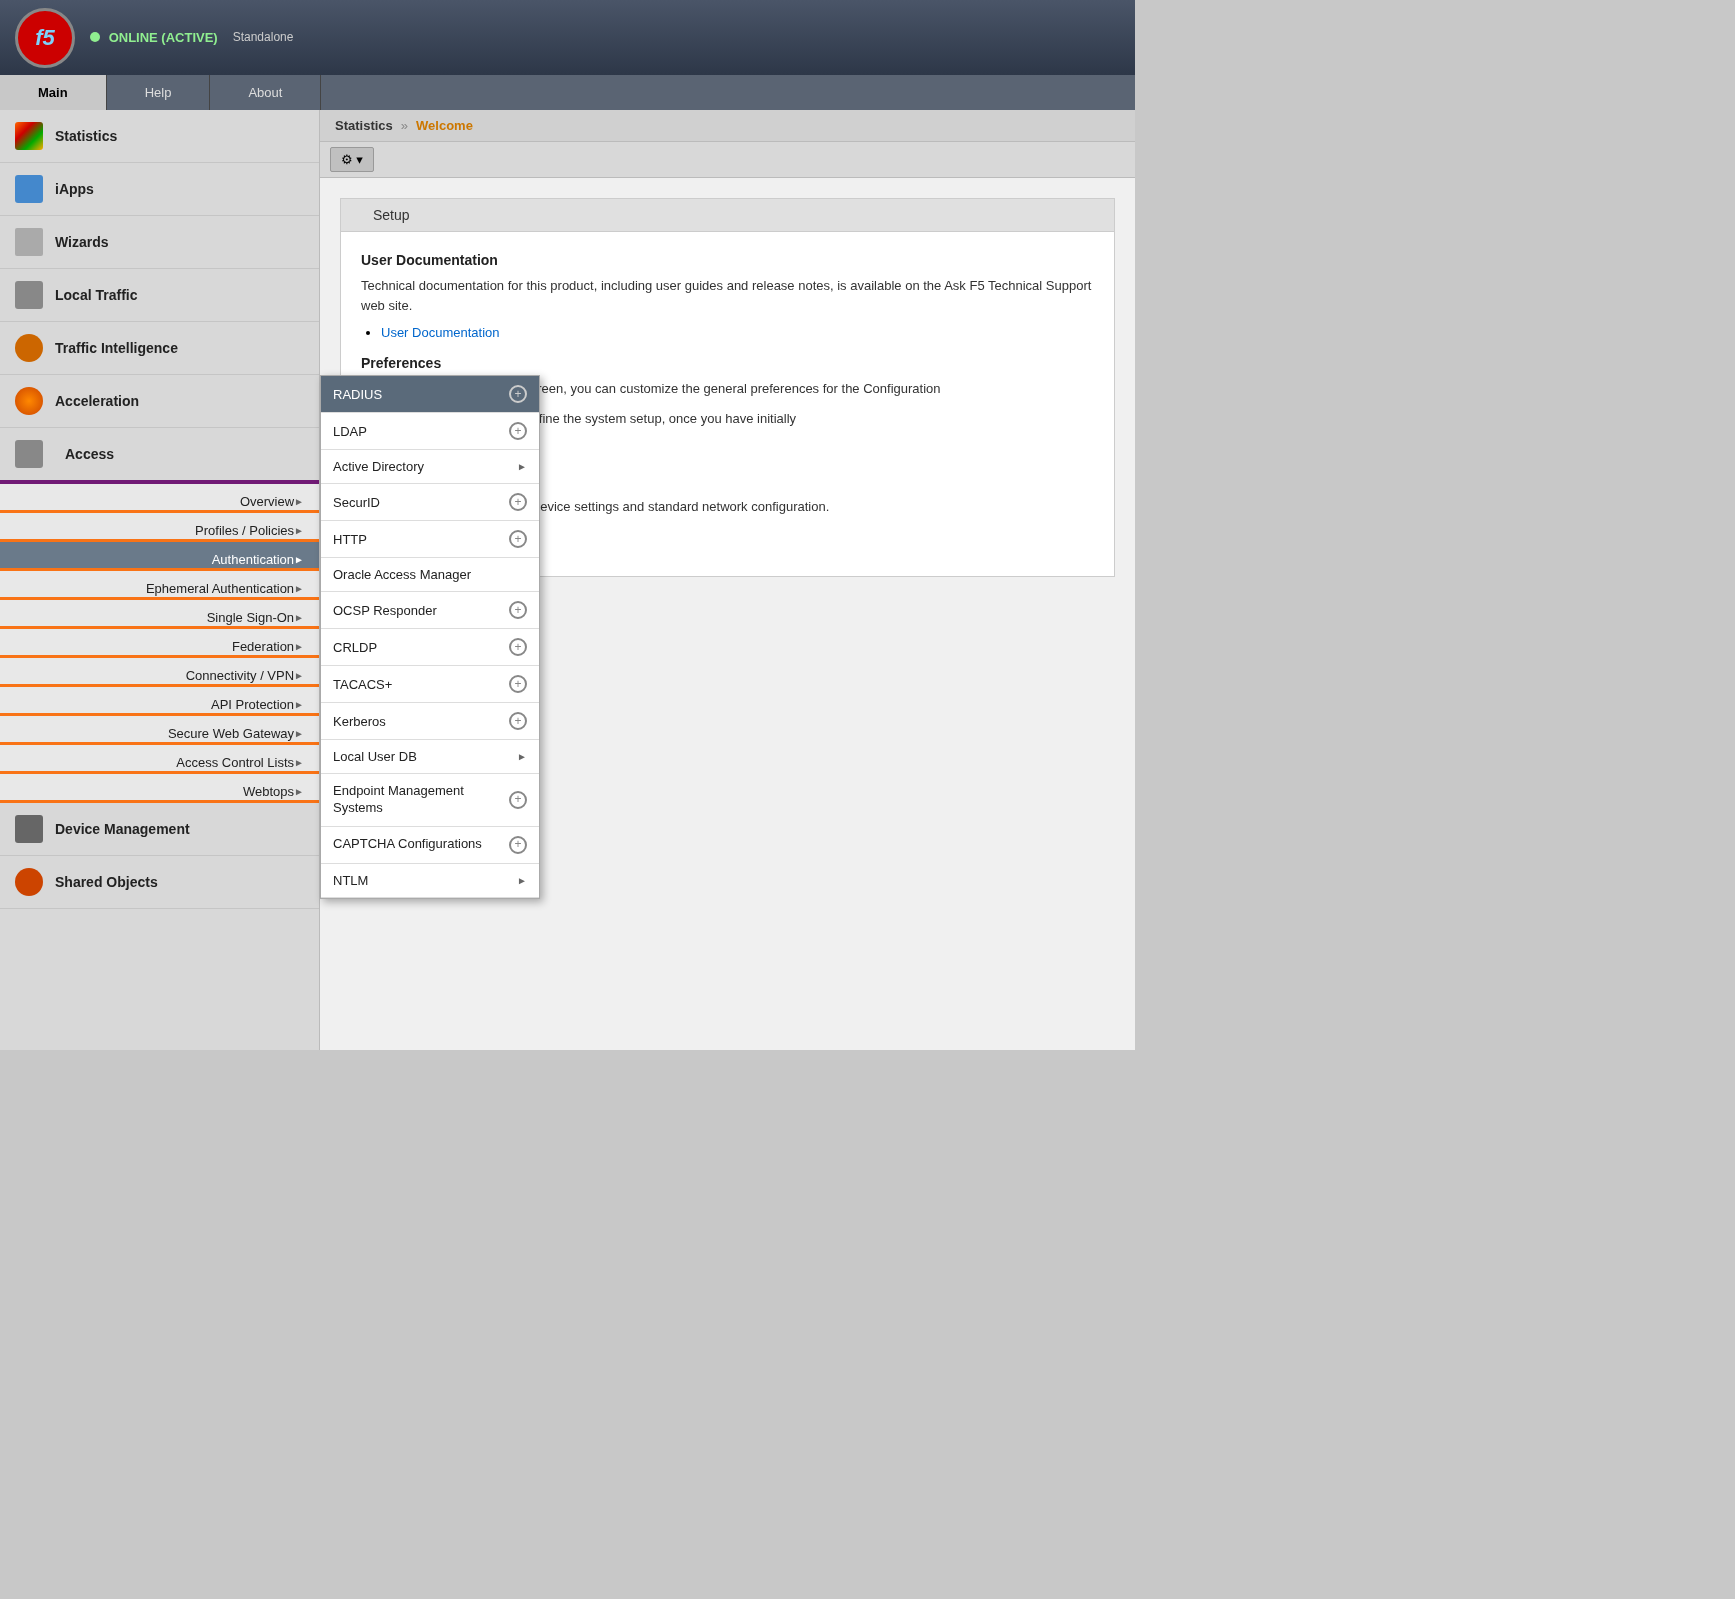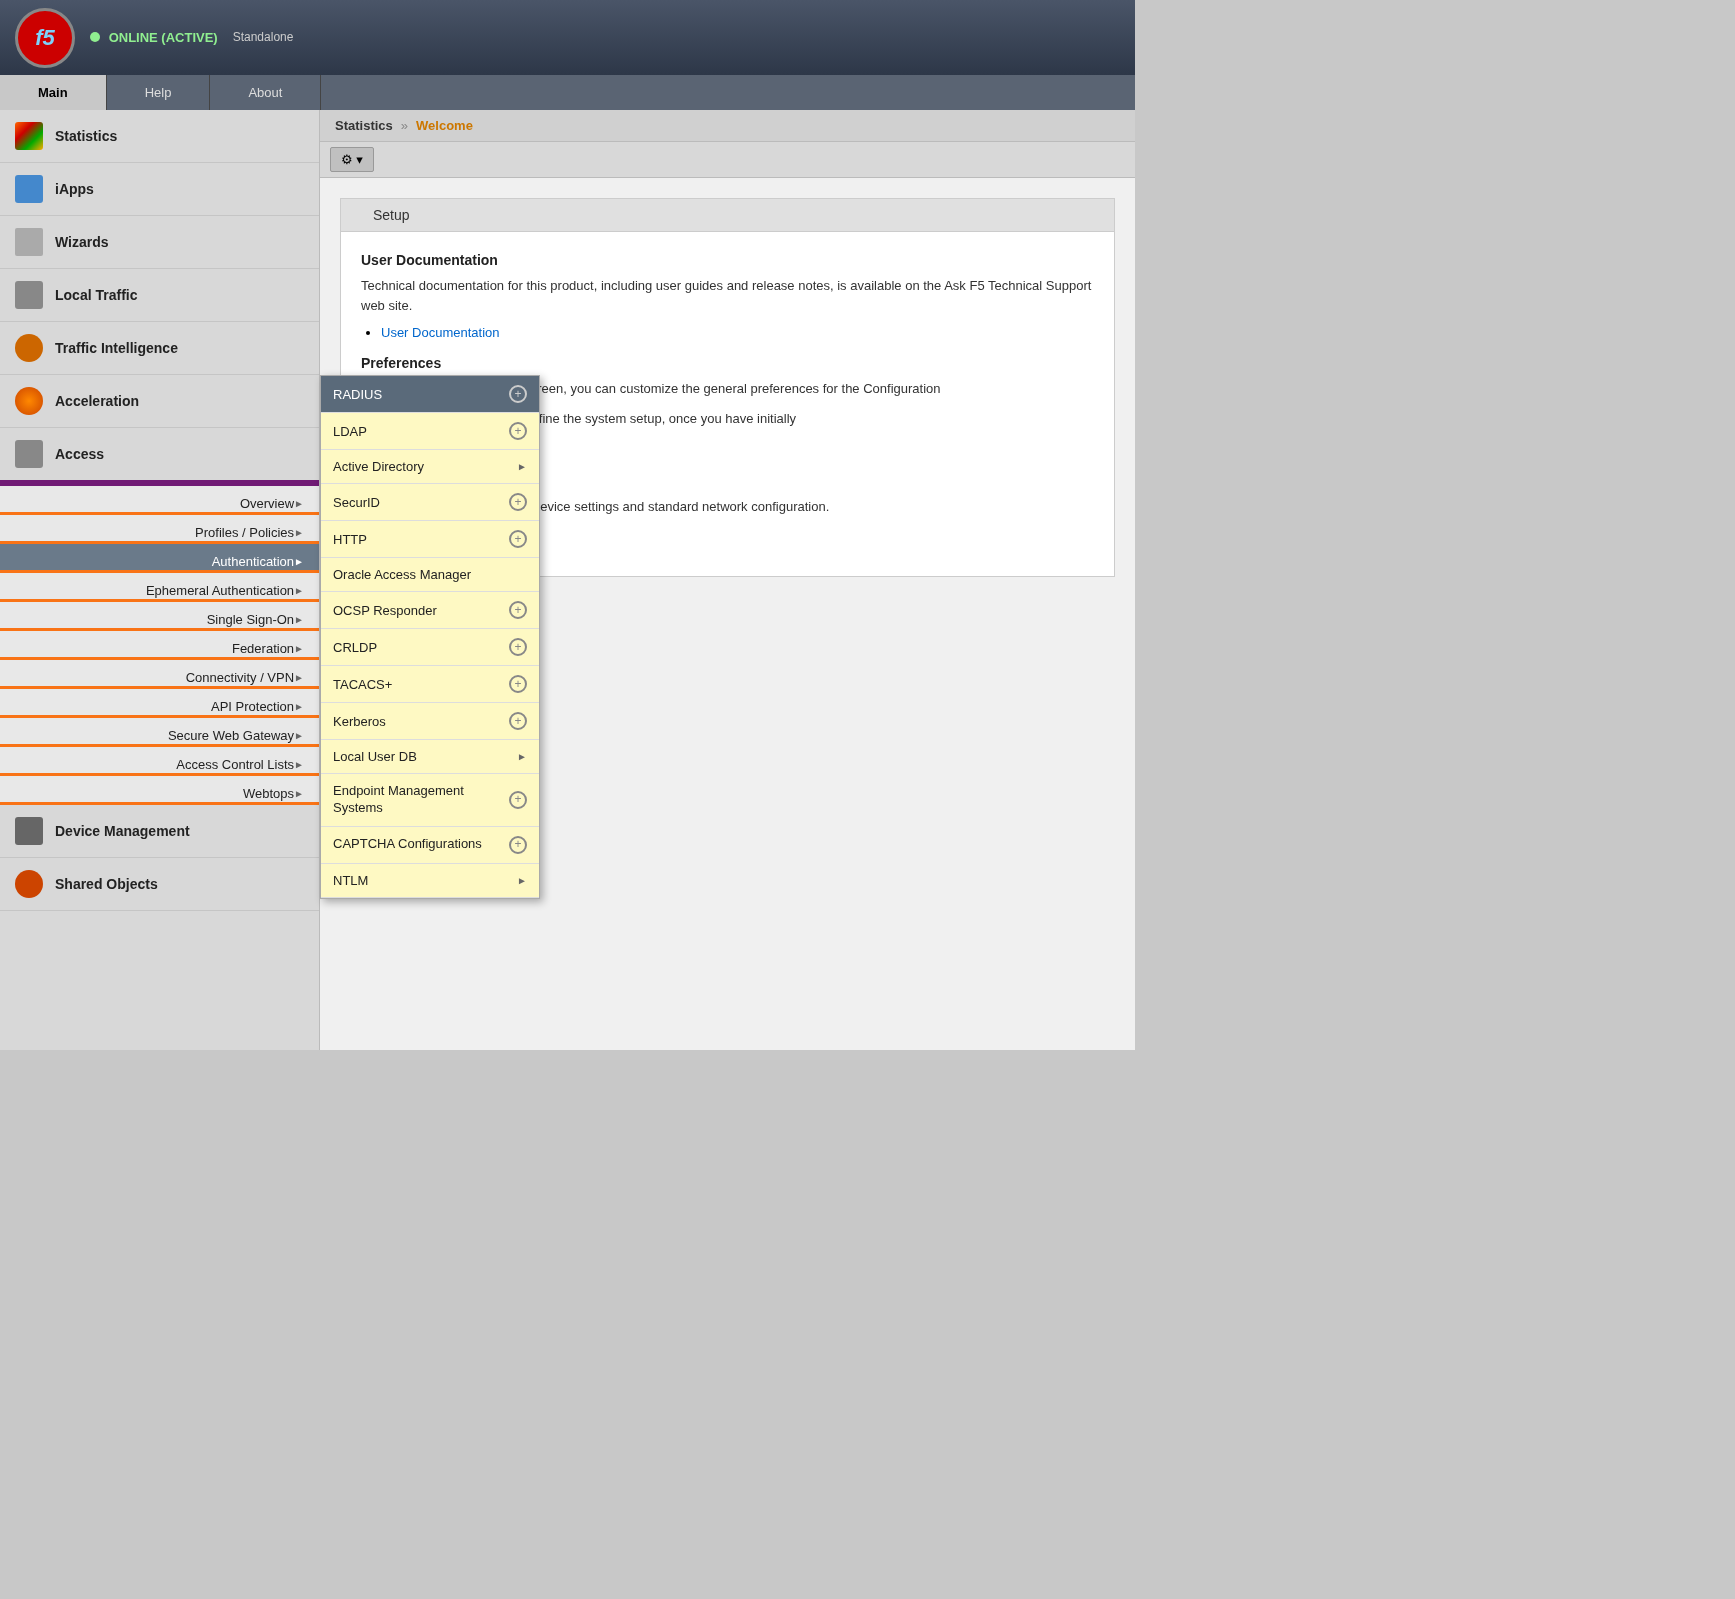--- a/index.html
+++ b/index.html
@@ -101,22 +101,22 @@
 
     
     .access-section {
       background: #d8d8d8;
     }
     .access-header {
       display: flex;
       align-items: center;
       padding: 12px 15px;
       cursor: pointer;
-      border-bottom: 6px solid #701a75;
-      gap: 12px;
+      border-bottom: 4px solid #701a75;
+      gap: 22px;
     }
     .access-submenu {
       background: #e8e8e8;
     }
     .submenu-item {
       display: flex;
       align-items: center;
       justify-content: flex-end;
       padding: 10px 15px 1px 30px;
       cursor: pointer;
@@ -135,21 +135,21 @@
     .submenu-item.active .chevron-right {
       color: white;
     }
 
     
     .auth-dropdown {
       position: absolute;
       left: 320px;
       top: 375px;
       width: 220px;
-      background: #fef9c3;
+      background: #ffffff;
       border: 1px solid #aaa;
       z-index: 100;
       box-shadow: 3px 3px 8px rgba(0,0,0,0.3);
     }
     .auth-dropdown-item {
       display: flex;
       align-items: center;
       justify-content: space-between;
       padding: 9px 12px;
       cursor: pointer;

